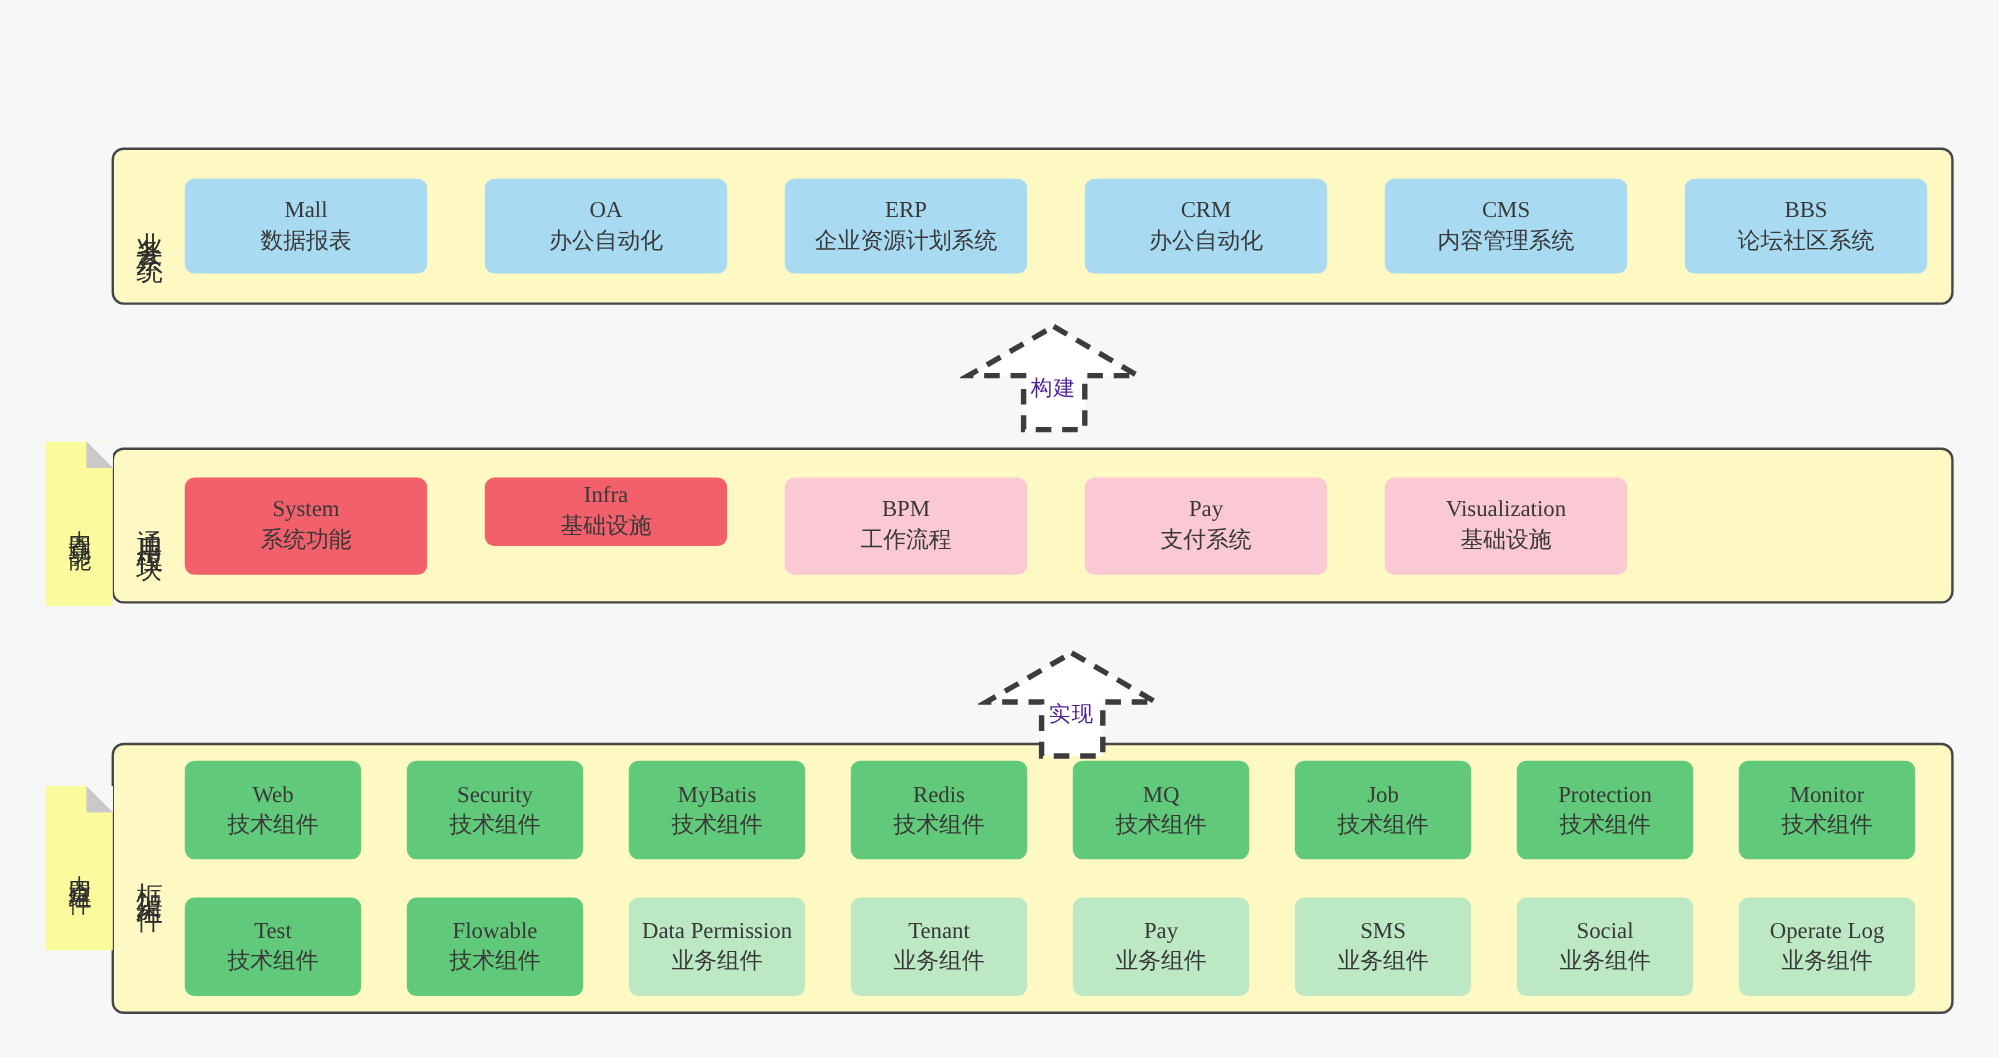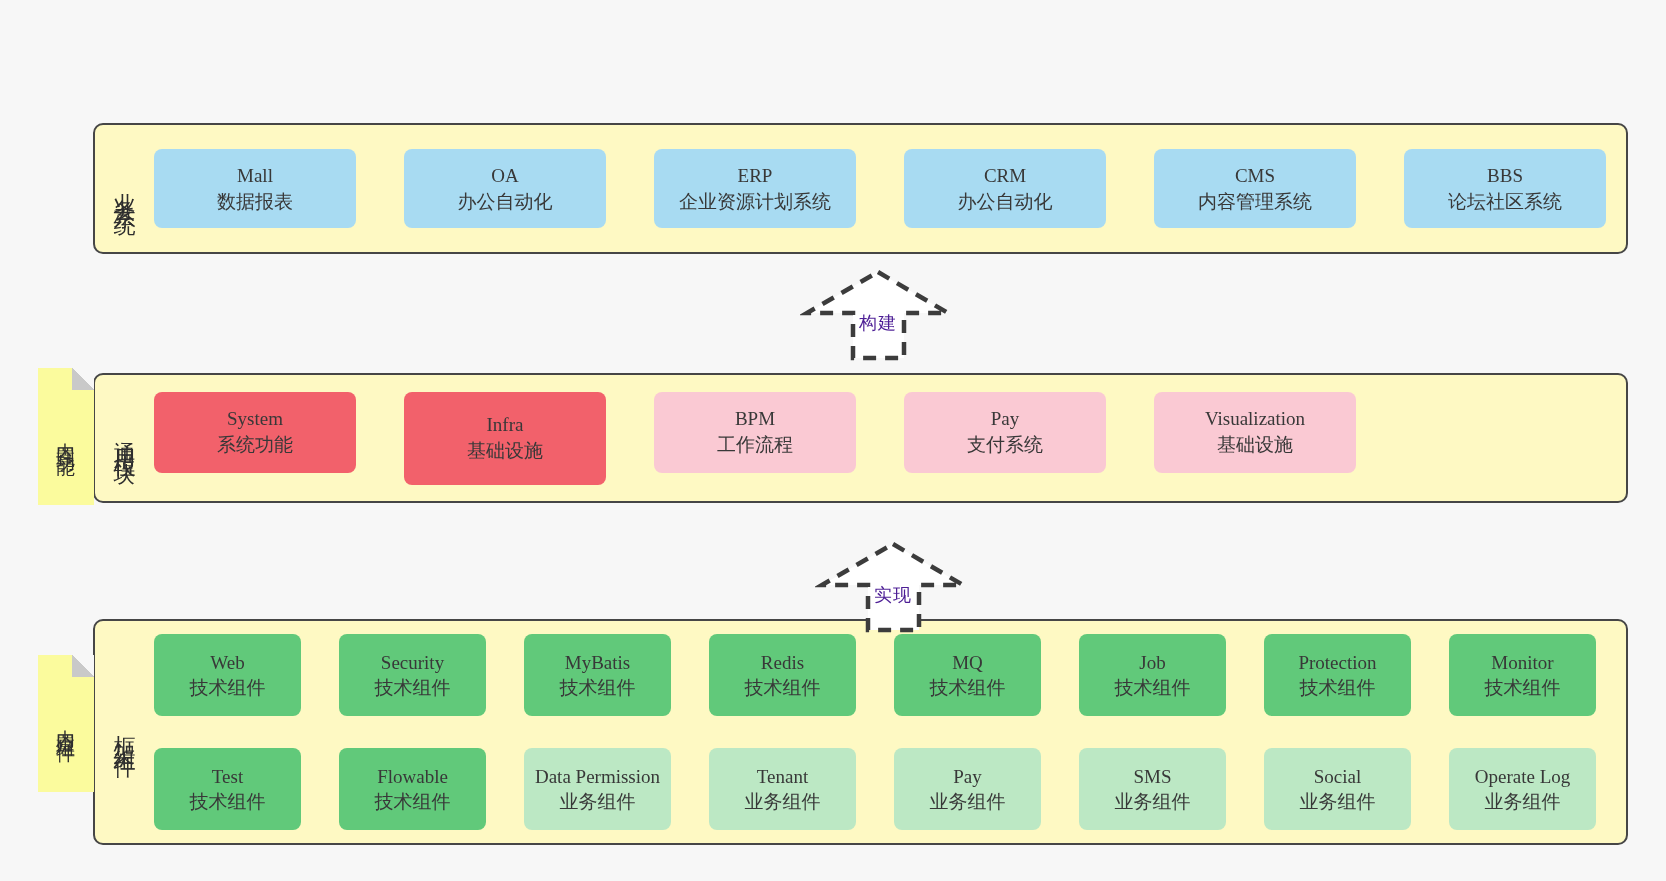--- a/index.html
+++ b/index.html
@@ -118,21 +118,21 @@
 
 <div class="section" id="sec-modules">
   <div class="v-label">
     <span>通用模块</span>
   </div>
   <div class="row">
     <div class="box wide red" style="height:81px">
       <div>System</div>
       <div>系统功能</div>
     </div>
-    <div class="box wide red" style="height:93px">
+    <div class="box wide red" style="height:57px">
       <div>Infra</div>
       <div>基础设施</div>
     </div>
     <div class="box wide pink" style="height:81px">
       <div>BPM</div>
       <div>工作流程</div>
     </div>
     <div class="box wide pink" style="height:81px">
       <div>Pay</div>
       <div>支付系统</div>

